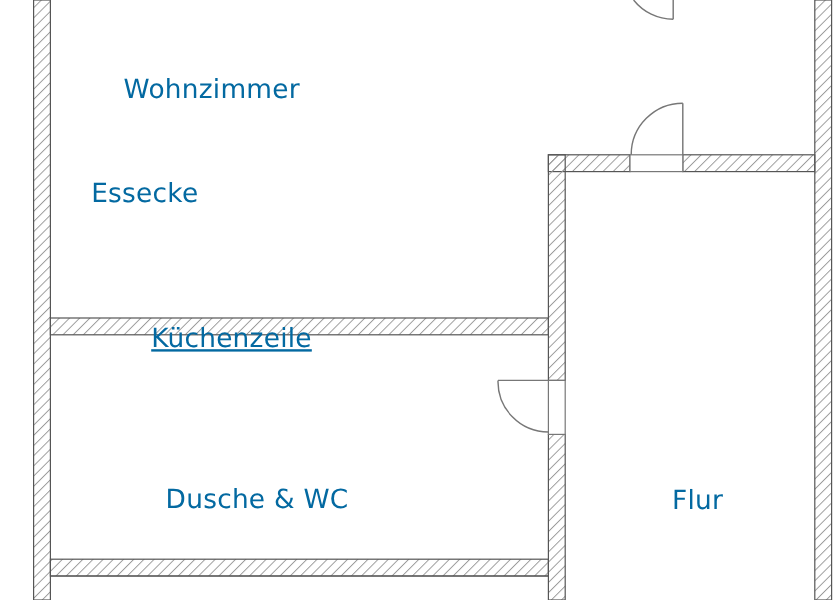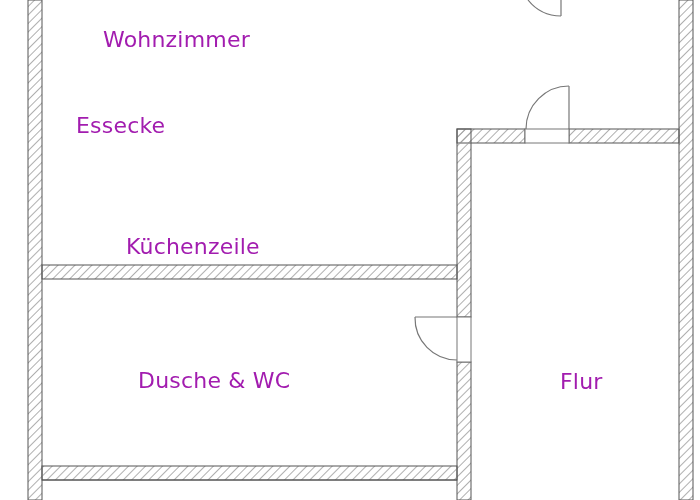--- a/index.html
+++ b/index.html
@@ -1,18 +1,18 @@
 <!DOCTYPE html>
 <html><head>
 <meta charset="utf-8">
 <style>
   html,body{margin:0;padding:0;background:#fff;}
   body{width:700px;height:500px;overflow:hidden;position:relative;font-family:"DejaVu Sans","Liberation Sans",sans-serif;}
   svg{position:absolute;left:0;top:0;}
-  .label{position:absolute;font-size:22px;color:#a21caf;white-space:nowrap;letter-spacing:0.2px;}
+  .label{position:absolute;font-size:22px;color:#0369a1;white-space:nowrap;letter-spacing:0.2px;margin-top:36px;}
 </style>
 </head>
 <body>
 
 <svg width="700" height="500" viewBox="0 0 700 500">
   <defs>
     <pattern id="hatch" patternUnits="userSpaceOnUse" width="6" height="6" patternTransform="rotate(45)">
       <line x1="0" y1="0" x2="0" y2="6" stroke="#9a9a9a" stroke-width="1.6"></line>
     </pattern>
   </defs>
@@ -58,15 +58,15 @@
 
   <g>
     <rect x="457" y="317" width="14" height="45" fill="#fff" stroke="#777" stroke-width="1"></rect>
     <line x1="457" y1="317" x2="415" y2="317" stroke="#777" stroke-width="1.2"></line>
     <path d="M 415 317 A 42 42 0 0 0 457 360" fill="none" stroke="#777" stroke-width="1.2"></path>
   </g>
 </svg>
 
 <div class="label" style="left:103px;top:27px;">Wohnzimmer</div>
 <div class="label" style="left:76px;top:113px;">Essecke</div>
-<div class="label" style="left:126px;top:234px;">Küchenzeile</div>
+<div class="label" style="left:126px;top:234px;text-decoration:underline;">Küchenzeile</div>
 <div class="label" style="left:138px;top:368px;">Dusche &amp; WC</div>
 <div class="label" style="left:560px;top:369px;">Flur</div>
 
 </body></html>

